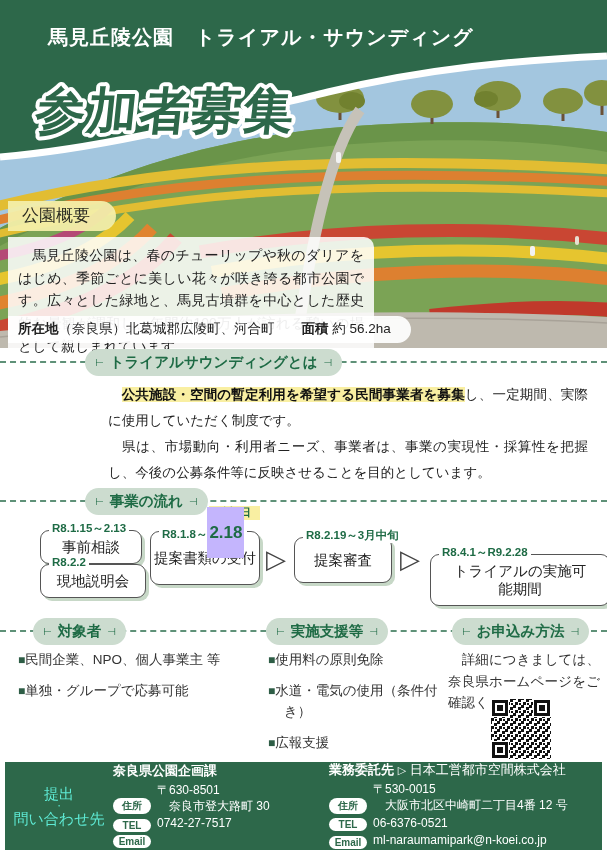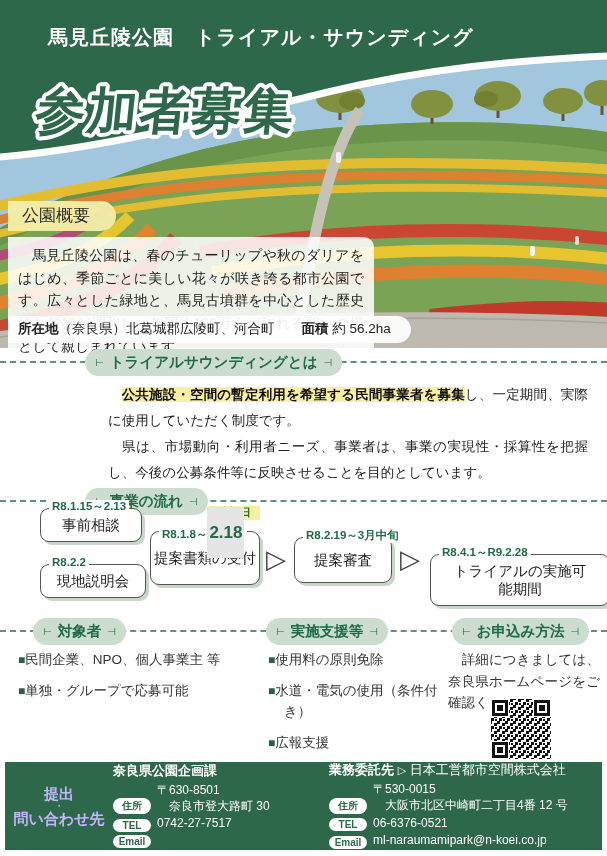--- a/index.html
+++ b/index.html
@@ -29,36 +29,36 @@
   
   .about-p{position:absolute;left:108px;width:480px;font-size:13.5px;line-height:1.95;color:#222;text-align:justify;}
   .hl{background:#f9efa2;font-weight:bold;color:#111;}
 
   
   .flow-box{position:absolute;background:#fff;border:1.5px solid #555;border-radius:9px;
     box-shadow:3px 3px 0 #c7d8c7;display:flex;align-items:center;justify-content:center;
     font-size:14.5px;color:#222;text-align:center;line-height:1.25;}
   .flow-date{position:absolute;top:-9px;left:8px;background:#fff;padding:0 3px;font-size:11.5px;
     font-weight:bold;color:#1e6b45;white-space:nowrap;line-height:1.2;}
-  .flow-date .big{font-size:17px;background:#e5e5e5;padding:16px 2px;}
+  .flow-date .big{font-size:17px;background:#c4b5fd;padding:16px 2px;}
   .deadline-tag{position:absolute;top:-26px;left:58px;background:#f9efa2;color:#1e6b45;
     font-size:11px;font-weight:bold;padding:0 9px;white-space:nowrap;}
   .chev{position:absolute;font-size:26px;color:#444;line-height:1;}
 
   
   .blist{position:absolute;font-size:13.5px;color:#333;}
   .blist .item{margin-bottom:11px;padding-left:16px;text-indent:-16px;line-height:1.5;}
   .sq{color:#2e5d46;font-size:12px;}
   .apply-text{position:absolute;left:448px;top:649px;width:152px;font-size:13.5px;line-height:1.6;color:#333;text-align:justify;}
   .qr{position:absolute;left:489px;top:697px;width:64px;height:64px;}
 
   
   .footer{position:absolute;left:5px;top:762px;width:597px;height:88px;background:#2d684a;
     display:flex;align-items:center;}
-  .f-label{width:108px;text-align:center;color:#c4b5fd;font-weight:bold;font-size:15px;line-height:1.15;}
+  .f-label{width:108px;text-align:center;color:#5eead4;font-weight:normal;font-size:15px;line-height:1.15;}
   .f-label .dot{font-size:9px;line-height:.9;}
   .f-block{color:#fff;}
   .f-block.b1{width:216px;}
   .f-block.b2{width:262px;}
   .f-head{font-size:13px;font-weight:bold;margin-bottom:3px;white-space:nowrap;}
   .f-row{display:flex;align-items:flex-end;margin-bottom:2px;}
   .f-pill{background:#fff;color:#2d684a;font-size:10px;font-weight:bold;border-radius:8px;
     width:38px;text-align:center;padding:1px 0;margin-right:6px;flex:none;margin-top:1px;}
   .f-val{font-size:12px;line-height:1.3;white-space:nowrap;}
 </style>
@@ -158,21 +158,21 @@
   </div>
   <div class="about-p" style="top:434px;">　県は、市場動向・利用者ニーズ、事業者は、事業の実現性・採算性を把握し、今後の公募条件等に反映させることを目的としています。</div>
 
   <div class="dash-line" style="top:500px;"></div>
   <div class="sec-pill" style="left:85px;top:488px;">
     <span class="tick">⊢</span>
     <span>事業の流れ</span>
     <span class="tick">⊣</span>
   </div>
 
-  <div class="flow-box" style="left:40px;top:508px;width:100px;height:32px;text-align:right;">
+  <div class="flow-box" style="left:40px;top:530px;width:100px;height:32px;text-align:right;">
     <span class="flow-date">R8.1.15～2.13</span>
     <span>事前相談</span>
   </div>
   <div class="flow-box" style="left:40px;top:564px;width:104px;height:32px;">
     <span class="flow-date">R8.2.2</span>
     <span>現地説明会</span>
   </div>
   <div class="flow-box" style="left:150px;top:531px;width:108px;height:52px;">
     <span class="deadline-tag">締切日</span>
     <span class="flow-date"><span>R8.1.8～</span><span class="big">2.18</span></span>

